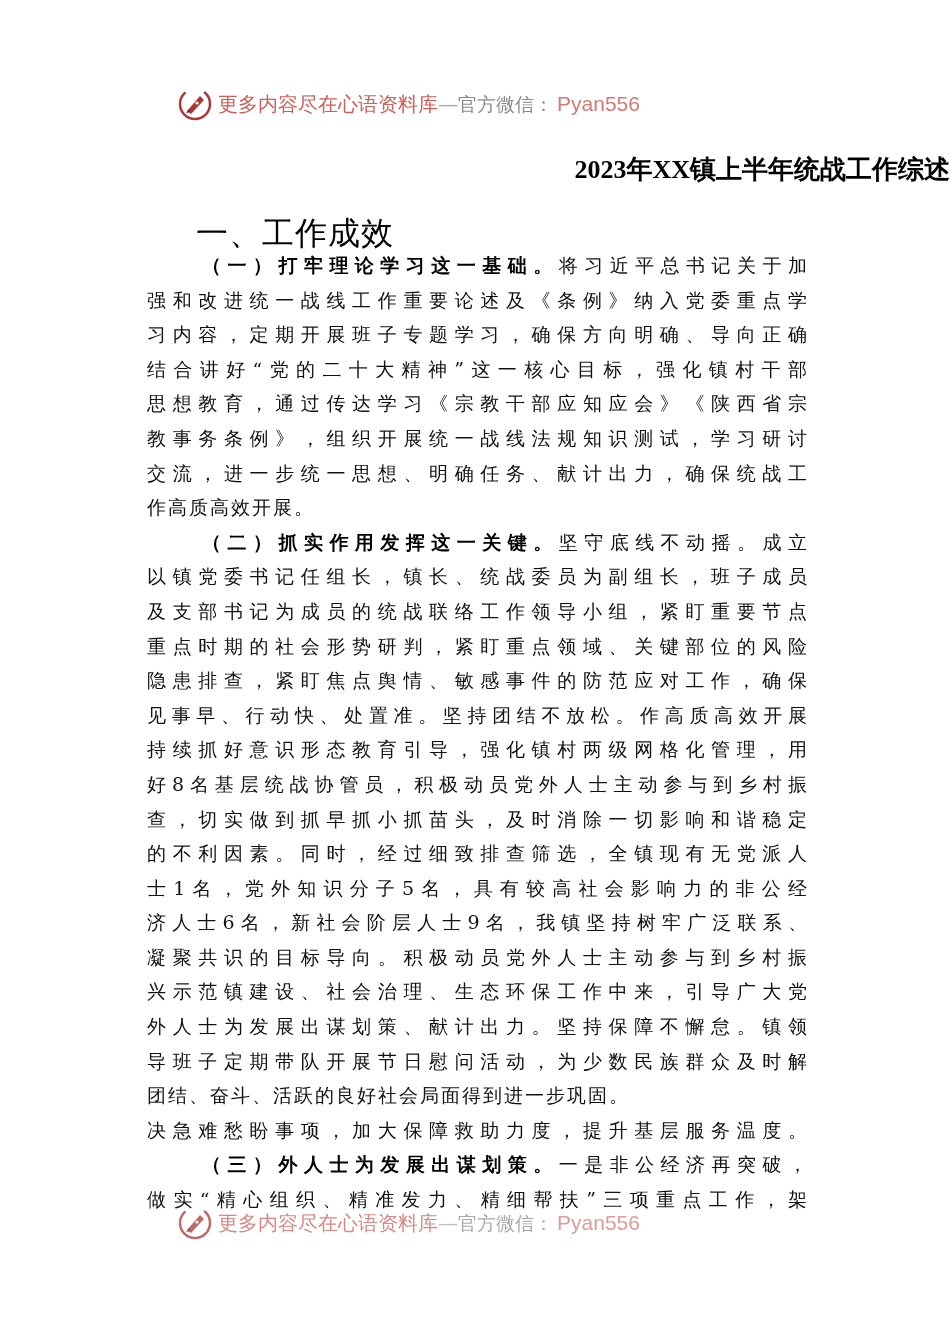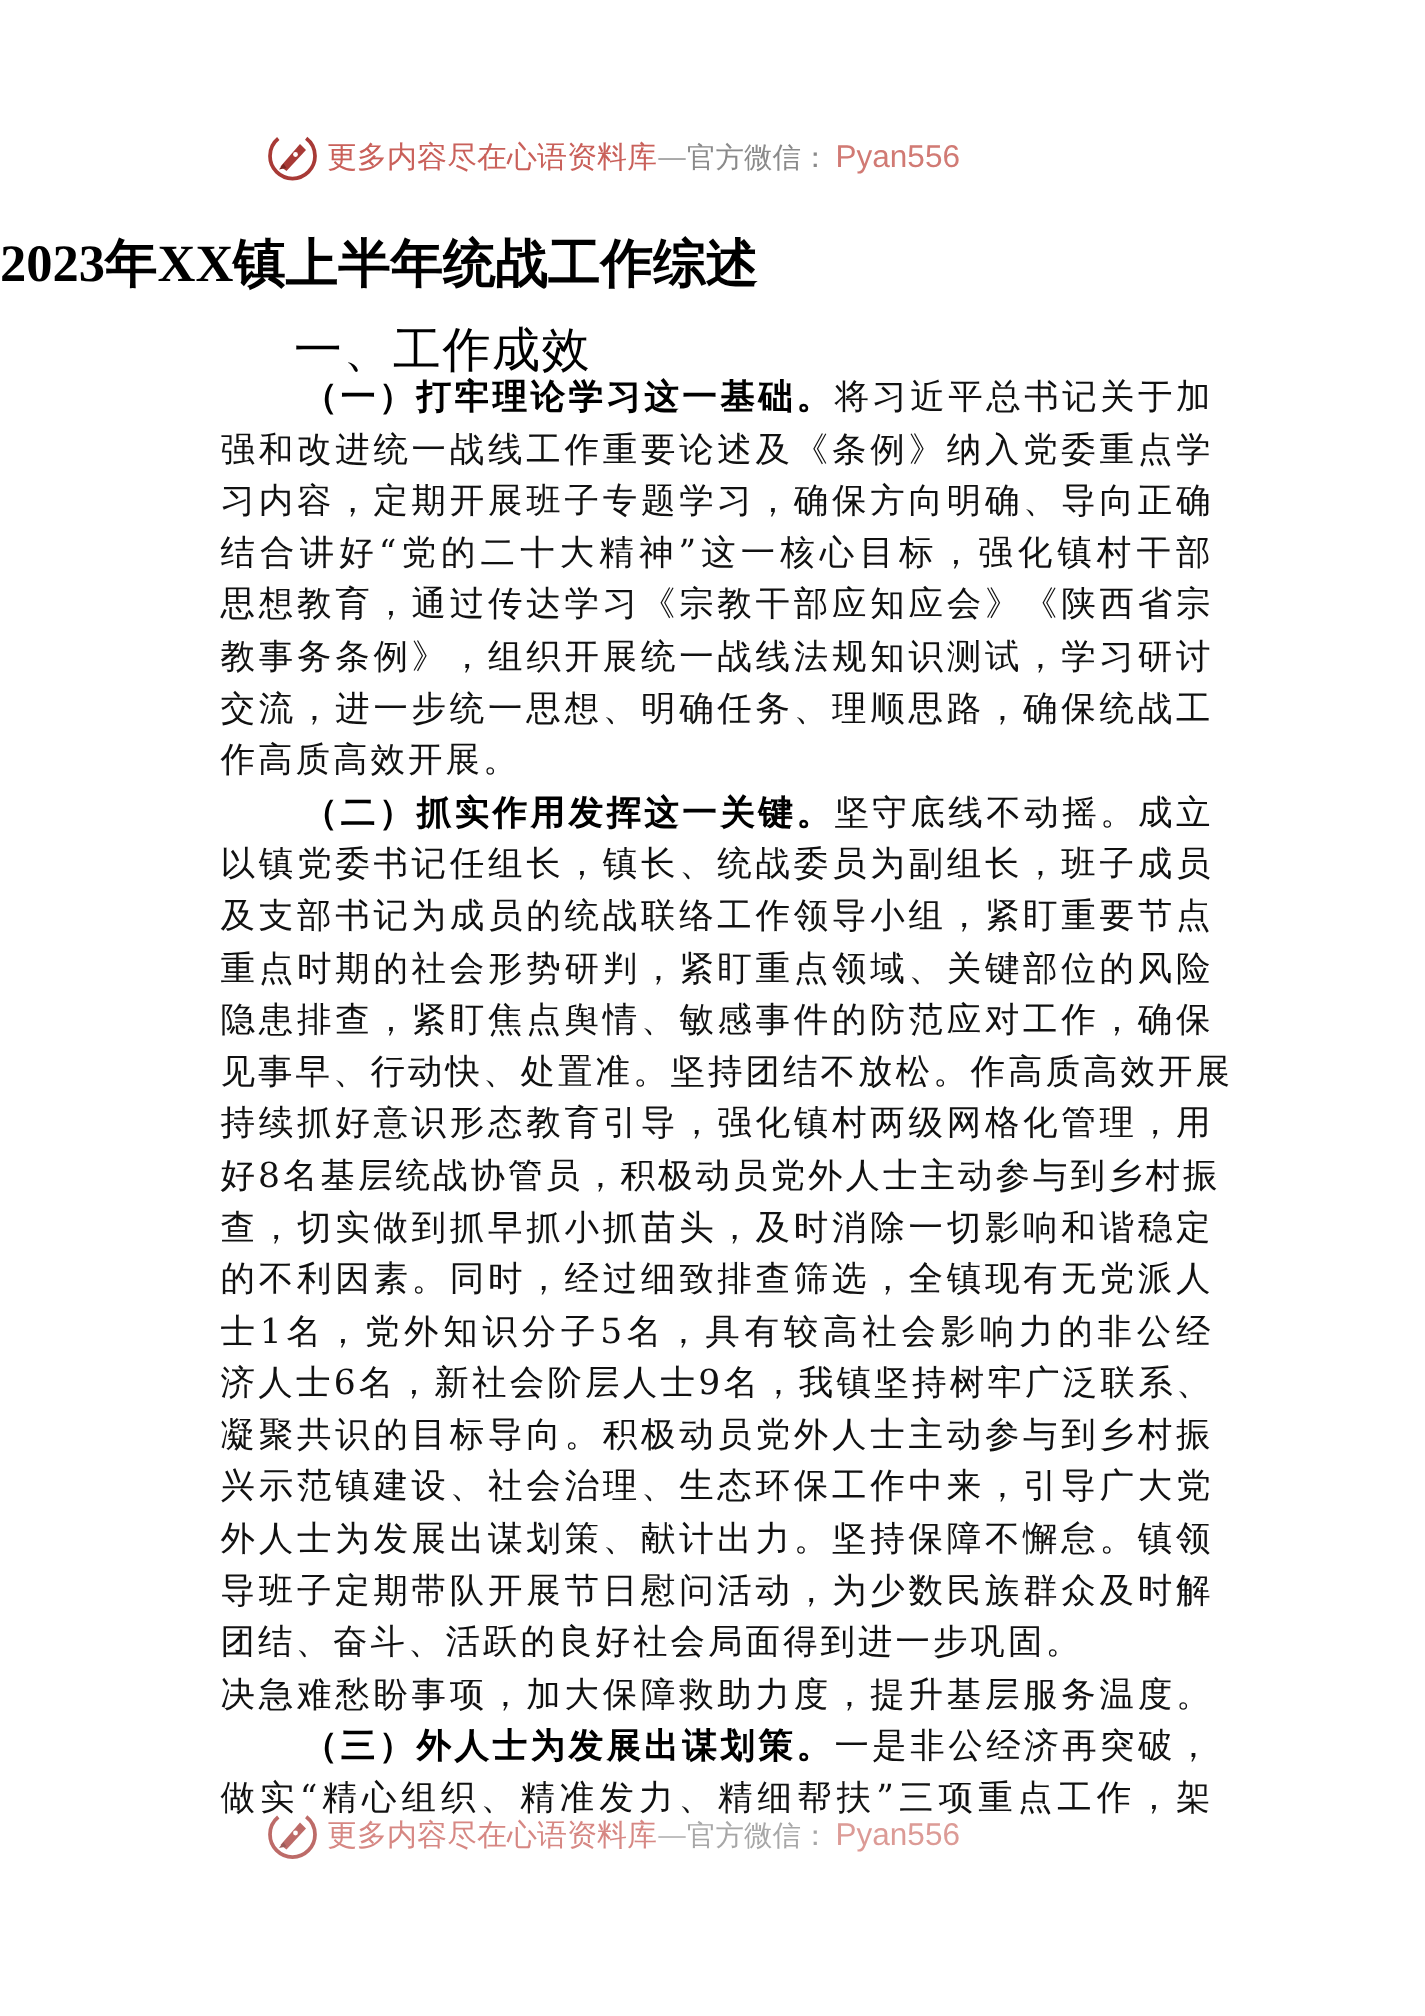--- a/index.html
+++ b/index.html
@@ -41,23 +41,23 @@
     .wm-main { color: #c9605a; }
     .wm-dash { color: #a9a9a9; }
     .wm-wechat { color: #8a8a8a; font-family: "DejaVu Sans", sans-serif; font-size: 19px;}
     .wm-id { color: #d17a74; font-family: "Liberation Sans", sans-serif; font-size: 21px; margin-left: 4px;}
 
     .title {
       position: absolute;
       top: 152px;
       left: 0;
       width: 950px;
-      text-align: left;
+      text-align: right;
       font-family: "Liberation Serif", "DejaVu Serif", serif;
-      font-size: 35px;
+      font-size: 26px;
       font-weight: bold;
       letter-spacing: 0px;
       color: #000;
     }
     .section-heading {
       position: absolute;
       top: 212px;
       left: 196px;
       font-family: "DejaVu Sans", sans-serif;
       font-size: 32px;
@@ -66,21 +66,21 @@
     }
     .body-text {
       position: absolute;
       left: 147px;
       top: 248px;
       width: 662px;
     }
     .line {
       height: 34.6px;
       line-height: 34.6px;
-      font-size: 23px;
+      font-size: 19px;
       white-space: nowrap;
       text-align: justify;
       text-align-last: justify;
       letter-spacing: 2px;
       color: #111;
     }
     .line.last {
       text-align-last: left;
     }
     .line.indent {
@@ -113,21 +113,21 @@
 <div class="section-heading">一、工作成效</div>
 
 <div class="body-text">
 
   <div class="line indent"><span class="lead">（一）打牢理论学习这一基础。</span><span>将习近平总书记关于加</span></div>
   <div class="line">强和改进统一战线工作重要论述及《条例》纳入党委重点学</div>
   <div class="line">习内容，定期开展班子专题学习，确保方向明确、导向正确</div>
   <div class="line">结合讲好“党的二十大精神”这一核心目标，强化镇村干部</div>
   <div class="line">思想教育，通过传达学习《宗教干部应知应会》《陕西省宗</div>
   <div class="line">教事务条例》，组织开展统一战线法规知识测试，学习研讨</div>
-  <div class="line">交流，进一步统一思想、明确任务、理顺思路，确保统战工</div>
+  <div class="line">交流，进一步统一思想、明确任务、献计出力，确保统战工</div>
   <div class="line last">作高质高效开展。</div>
 
   <div class="line indent"><span class="lead">（二）抓实作用发挥这一关键。</span><span>坚守底线不动摇。成立</span></div>
   <div class="line">以镇党委书记任组长，镇长、统战委员为副组长，班子成员</div>
   <div class="line">及支部书记为成员的统战联络工作领导小组，紧盯重要节点</div>
   <div class="line">重点时期的社会形势研判，紧盯重点领域、关键部位的风险</div>
   <div class="line">隐患排查，紧盯焦点舆情、敏感事件的防范应对工作，确保</div>
   <div class="line">见事早、行动快、处置准。坚持团结不放松。作高质高效开展</div>
   <div class="line">持续抓好意识形态教育引导，强化镇村两级网格化管理，用</div>
   <div class="line">好8名基层统战协管员，积极动员党外人士主动参与到乡村振</div>

